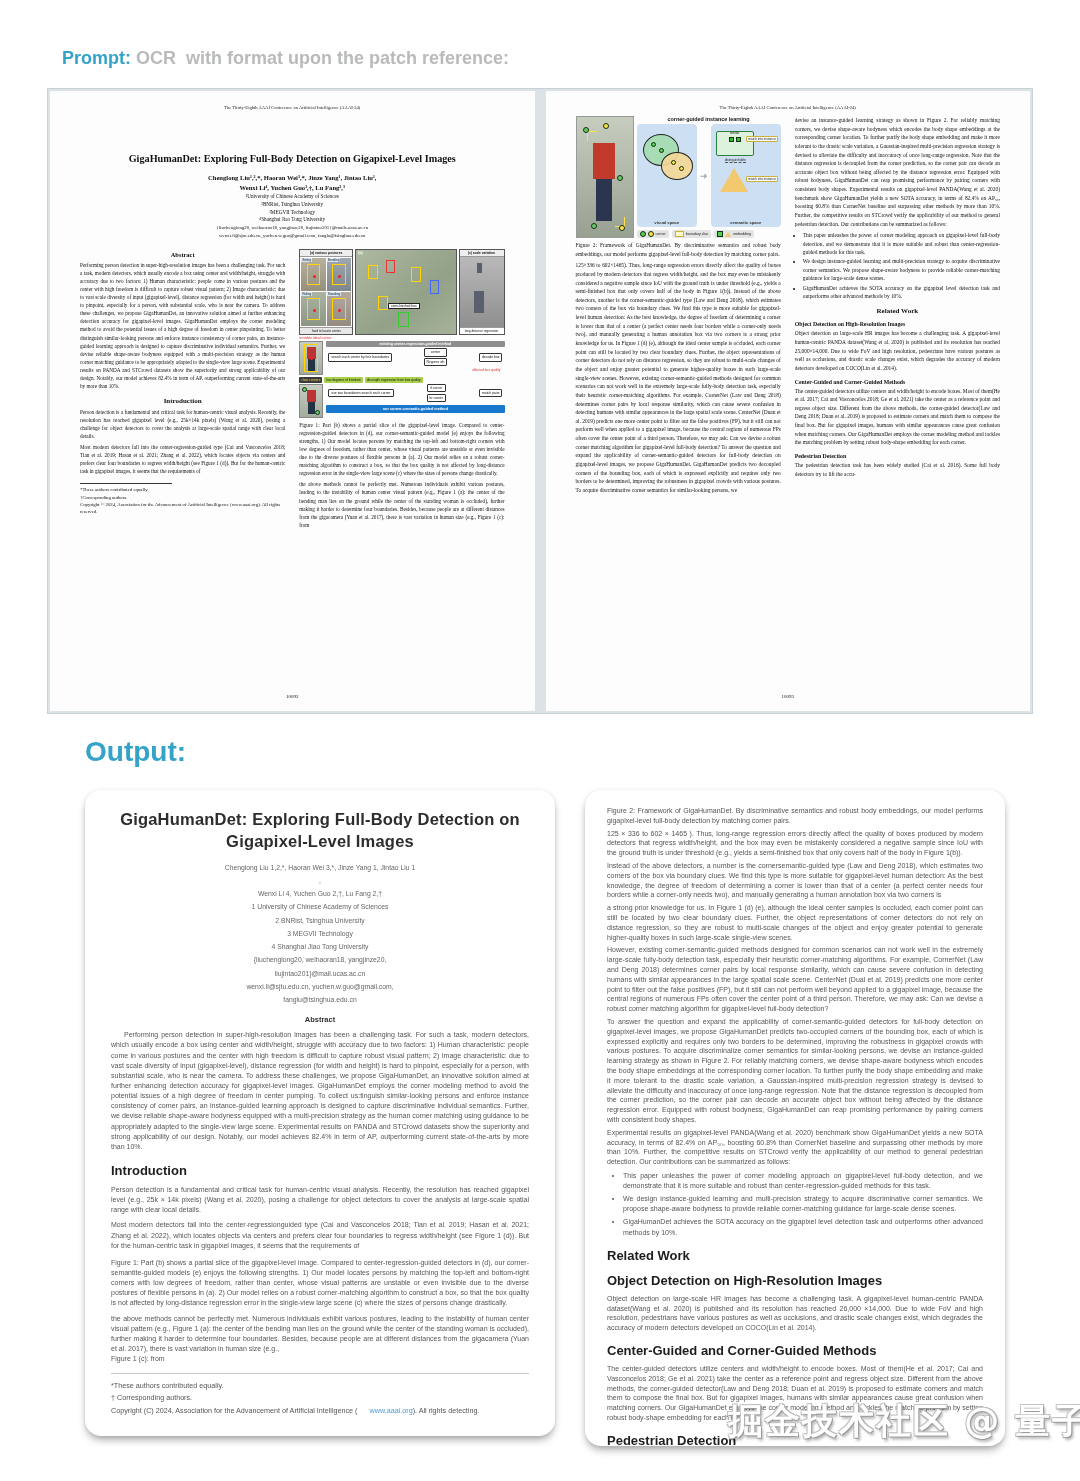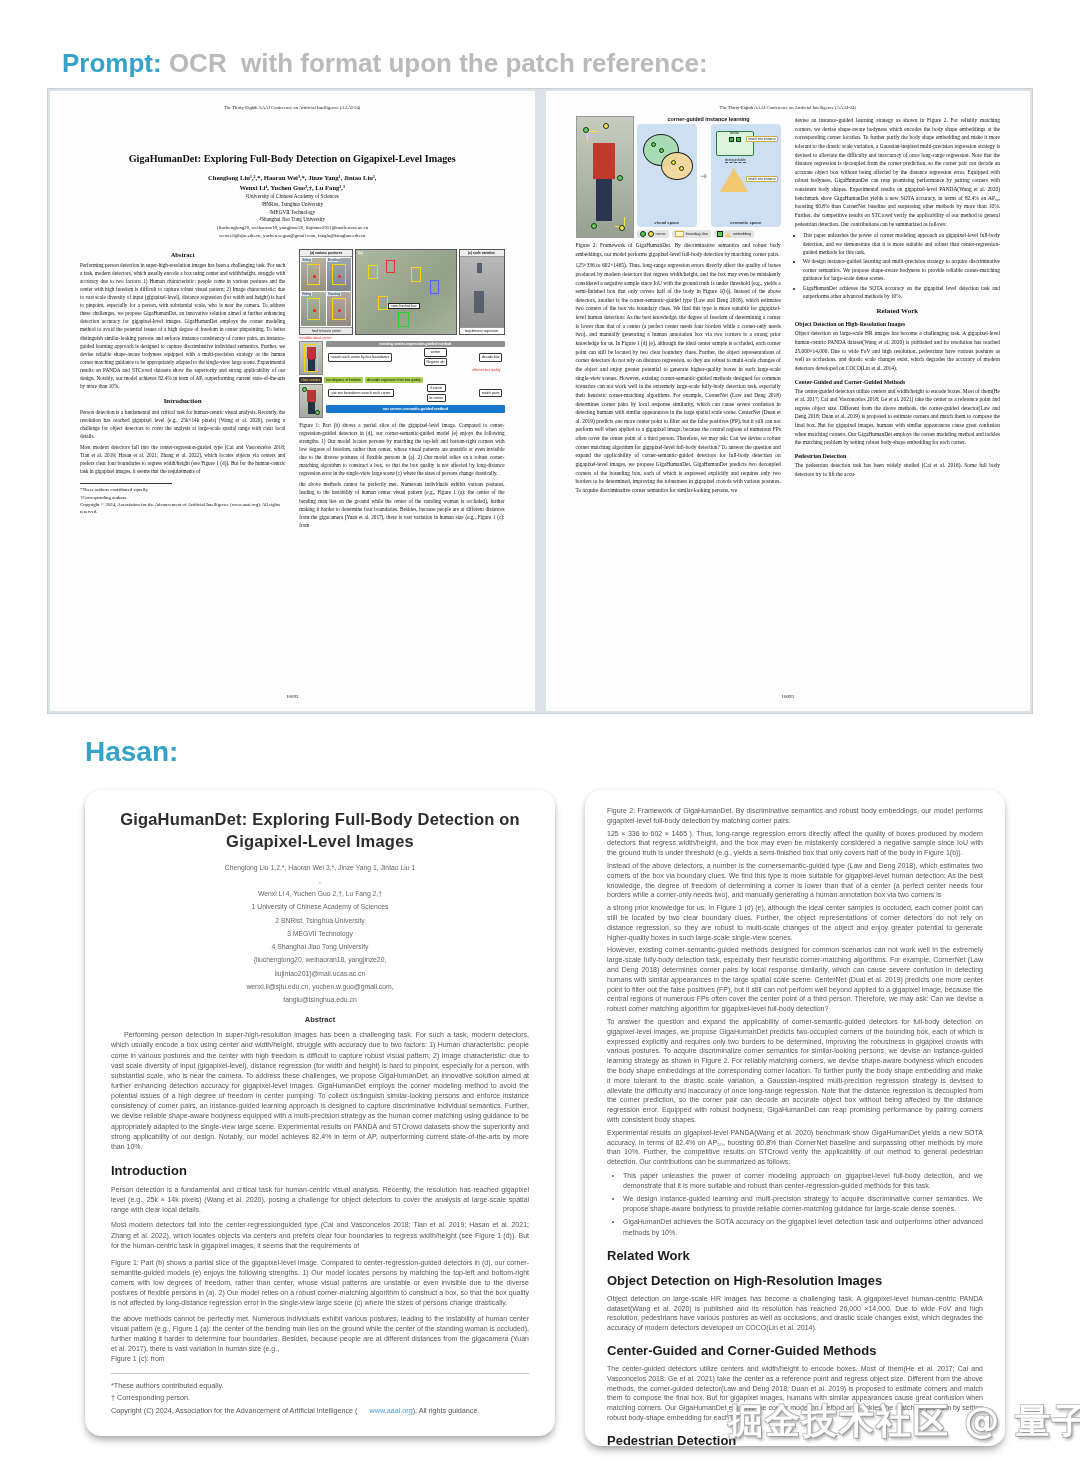--- a/index.html
+++ b/index.html
@@ -1,20 +1,20 @@
 <!DOCTYPE html>
 <html><head>
 <meta charset="utf-8">
 <title>OCR Prompt/Output Demo</title>
 <style>
   html,body{margin:0;padding:0;background:#fff;}
   #stage{position:relative;width:1080px;height:1481px;background:#fff;overflow:hidden;font-family:"Liberation Sans",sans-serif;}
 
   
-  .prompt-heading{position:absolute;left:62px;top:48px;font-size:26px;font-weight:bold;}
+  .prompt-heading{position:absolute;left:62px;top:48px;font-size:18px;font-weight:bold;}
   .prompt-heading .pl{color:#35a3c9;}
   .prompt-heading .pt{color:#b9babb;white-space:pre;}
   .output-heading{position:absolute;left:85px;top:736px;font-size:28px;font-weight:bold;color:#35a3c9;}
 
   
   .paper-box{position:absolute;left:47px;top:88px;width:986px;height:626px;background:#dce3e7;border:1px solid #c8d1d6;display:flex;gap:11px;padding:2px;box-sizing:border-box;}
   .pdf-page{background:#fdfdfd;flex:1;position:relative;padding:14px 30px 0;box-sizing:border-box;font-family:"Liberation Serif",serif;color:#111;overflow:hidden;}
   .aaai{font-size:4.6px;text-align:center;color:#222;}
   .ltitle{margin-top:42px;font-size:10.2px;font-weight:bold;text-align:center;line-height:1.3;}
   .lauth{margin-top:8px;font-weight:bold;font-size:6.6px;text-align:center;line-height:1.5;}
@@ -354,21 +354,21 @@
           <div class="subhead">Center-Guided and Corner-Guided Methods</div>
           <p class="ptext">The center-guided detectors utilize centers and width/height to encode boxes. Most of them(He et al. 2017; Cai and Vasconcelos 2018; Ge et al. 2021) take the center as a reference point and regress object size. Different from the above methods, the corner-guided detector(Law and Deng 2018; Duan et al. 2019) is proposed to estimate corners and match them to compose the final box. But for gigapixel images, humans with similar appearances cause great confusion when matching corners. Our GigaHumanDet employs the corner modeling method and tackles the matching problem by setting robust body-shape embedding for each corner.</p>
           <div class="subhead">Pedestrian Detection</div>
           <p class="ptext">The pedestrian detection task has been widely studied (Cai et al. 2016). Some full body detectors try to lift the accu-</p>
         </div>
       </div>
       <div class="pagenum">10093</div>
     </div>
   </div>
 
-  <div class="output-heading">Hasan:</div>
+  <div class="output-heading">Output:</div>
 
   <div class="card card-left">
     <div class="ctitle">GigaHumanDet: Exploring Full-Body Detection on Gigapixel-Level Images</div>
     <div class="auth" style="margin-top:8px;">
       <div>Chenglong Liu 1,2,*, Haoran Wei 3,*, Jinze Yang 1, Jintao Liu 1</div>
       <div>,</div>
       <div>Wenxi Li 4, Yuchen Guo 2,†, Lu Fang 2,†</div>
       <div>1 University of Chinese Academy of Sciences</div>
       <div>2 BNRist, Tsinghua University</div>
       <div>3 MEGVII Technology</div>
@@ -381,22 +381,22 @@
     <div class="abshead2">Abstract</div>
     <p class="cpara indent">Performing person detection in super-high-resolution images has been a challenging task. For such a task, modern detectors, which usually encode a box using center and width/height, struggle with accuracy due to two factors: 1) Human characteristic: people come in various postures and the center with high freedom is difficult to capture robust visual pattern; 2) Image characteristic: due to vast scale diversity of input (gigapixel-level), distance regression (for width and height) is hard to pinpoint, especially for a person, with substantial scale, who is near the camera. To address these challenges, we propose GigaHumanDet, an innovative solution aimed at further enhancing detection accuracy for gigapixel-level images. GigaHumanDet employs the corner modeling method to avoid the potential issues of a high degree of freedom in center pumping. To collect us:tinguish similar-looking persons and enforce instance consistency of corner pairs, an instance-guided learning approach is designed to capture discriminative individual semantics. Further, we devise reliable shape-aware bodyness equipped with a multi-precision strategy as the human corner matching using guidance to be appropriately adapted to the single-view large scene. Experimental results on PANDA and STCrowd datasets show the superiority and strong applicability of our design. Notably, our model achieves 82.4% in term of AP, outperforming current state-of-the-arts by more than 10%.</p>
     <div class="h2">Introduction</div>
     <p class="cpara">Person detection is a fundamental and critical task for human-centric visual analysis. Recently, the resolution has reached gigapixel level (e.g., 25k × 14k pixels) (Wang et al. 2020), posing a challenge for object detectors to cover the analysis at large-scale spatial range with clear local details.</p>
     <p class="cpara">Most modern detectors fall into the center-regressionguided type (Cai and Vasconcelos 2018; Tian et al. 2019; Hasan et al. 2021; Zhang et al. 2022), which locates objects via centers and prefers clear four boundaries to regress width/height (see Figure 1 (d)). But for the human-centric task in gigapixel images, it seems that the requirements of</p>
     <p class="cpara" style="margin-top:7px;">Figure 1: Part (b) shows a partial slice of the gigapixel-level image. Compared to center-regression-guided detectors in (d), our corner-semantite-guided models (e) enjoys the following strengths. 1) Our model locates persons by matching the top-left and bottom-right corners with low degrees of freedom, rather than center, whose visual patterns are unstable or even invisible due to the diverse postures of flexible persons in (a). 2) Our model relies on a robust corner-matching algorithm to construct a box, so that the box quality is not affected by long-distance regression error in the single-view large scene (c) where the sizes of persons change drastically.</p>
     <p class="cpara" style="margin-bottom:0;">the above methods cannot be perfectly met. Numerous individuals exhibit various postures, leading to the instability of human center visual pattern (e.g., Figure 1 (a): the center of the bending man lies on the ground while the center of the standing woman is occluded), further making it harder to determine four boundaries. Besides, because people are at different distances from the gigacamera (Yuan et al. 2017), there is vast variation in human size (e.g.,</p>
     <p class="cpara">Figure 1 (c): from</p>
     <div class="cfooter">
       <div>*These authors contributed equally.</div>
-      <div>† Corresponding person.</div>
-      <div><span>Copyright (C) 2024, Association for the Advancement of Artificial Intelligence (</span><a href="#" class="link">www.aaai.org</a><span>). All rights guidance.</span></div>
+      <div>† Corresponding authors.</div>
+      <div><span>Copyright (C) 2024, Association for the Advancement of Artificial Intelligence (</span><a href="#" class="link">www.aaai.org</a><span>). All rights detecting.</span></div>
     </div>
   </div>
 
   <div class="card card-right">
     <p class="rpara">Figure 2: Framework of GigaHumanDet. By discriminative semantics and robust body embeddings, our model performs gigapixel-level full-body detection by matching corner pairs.</p>
     <p class="rpara">125 × 336 to 602 × 1465 ). Thus, long-range regression errors directly affect the quality of boxes produced by modern detectors that regress width/height, and the box may even be mistakenly considered a negative sample since IoU with the ground truth is under threshold (e.g., yields a semi-finished box that only covers half of the body in Figure 1(b)).</p>
     <p class="rpara">Instead of the above detectors, a number is the cornersemantic-guided type (Law and Deng 2018), which estimates two corners of the box via boundary clues. We find this type is more suitable for gigapixel-level human detection: As the best knowledge, the degree of freedom of determining a corner is lower than that of a center (a perfect center needs four borders while a corner-only needs two), and manually generating a human annotation box via two corners is</p>
     <p class="rpara">a strong prior knowledge for us. In Figure 1 (d) (e), although the ideal center samples is occluded, each corner point can still be located by two clear boundary clues. Further, the object representations of corner detectors do not rely on distance regression, so they are robust to multi-scale changes of the object and enjoy greater potential to generate higher-quality boxes in such large-scale single-view scenes.</p>
     <p class="rpara">However, existing corner-semantic-guided methods designed for common scenarios can not work well in the extremely large-scale fully-body detection task, especially their heuristic corner-matching algorithms. For example, CornerNet (Law and Deng 2018) determines corner pairs by local response similarity, which can cause severe confusion in detecting humans with similar appearances in the large spatial scale scene. CenterNet (Dual et al. 2019) predicts one more center point to filter out the false positives (FP), but it still can not perform well beyond applied to a gigapixel image, because the central regions of numerous FPs often cover the center point of a third person. Therefore, we may ask: Can we devise a robust corner matching algorithm for gigapixel-level full-body detection?</p>
     <p class="rpara">To answer the question and expand the applicability of corner-semantic-guided detectors for full-body detection on gigapixel-level images, we propose GigaHumanDet predicts two-occupied corners of the bounding box, each of which is expressed explicitly and requires only two borders to be determined, improving the robustness in gigapixel crowds with various postures. To acquire discriminalize corner semantics for similar-looking persons, we devise an instance-guided learning strategy as shown in Figure 2. For reliably matching corners, we devise shape-aware bodyness which encodes the body shape embeddings at the corresponding corner location. To further purify the body shape embedding and make it more tolerant to the drastic scale variation, a Gaussian-inspired multi-precision regression strategy is devised to alleviate the difficulty and inaccuracy of once long-range regression. Note that the distance regression is decoupled from the corner prediction, so the corner pair can decode an accurate object box without being affected by the distance regression error. Equipped with robust bodyness, GigaHumanDet can reap promising performance by pairing corners with consistent body shapes.</p>

